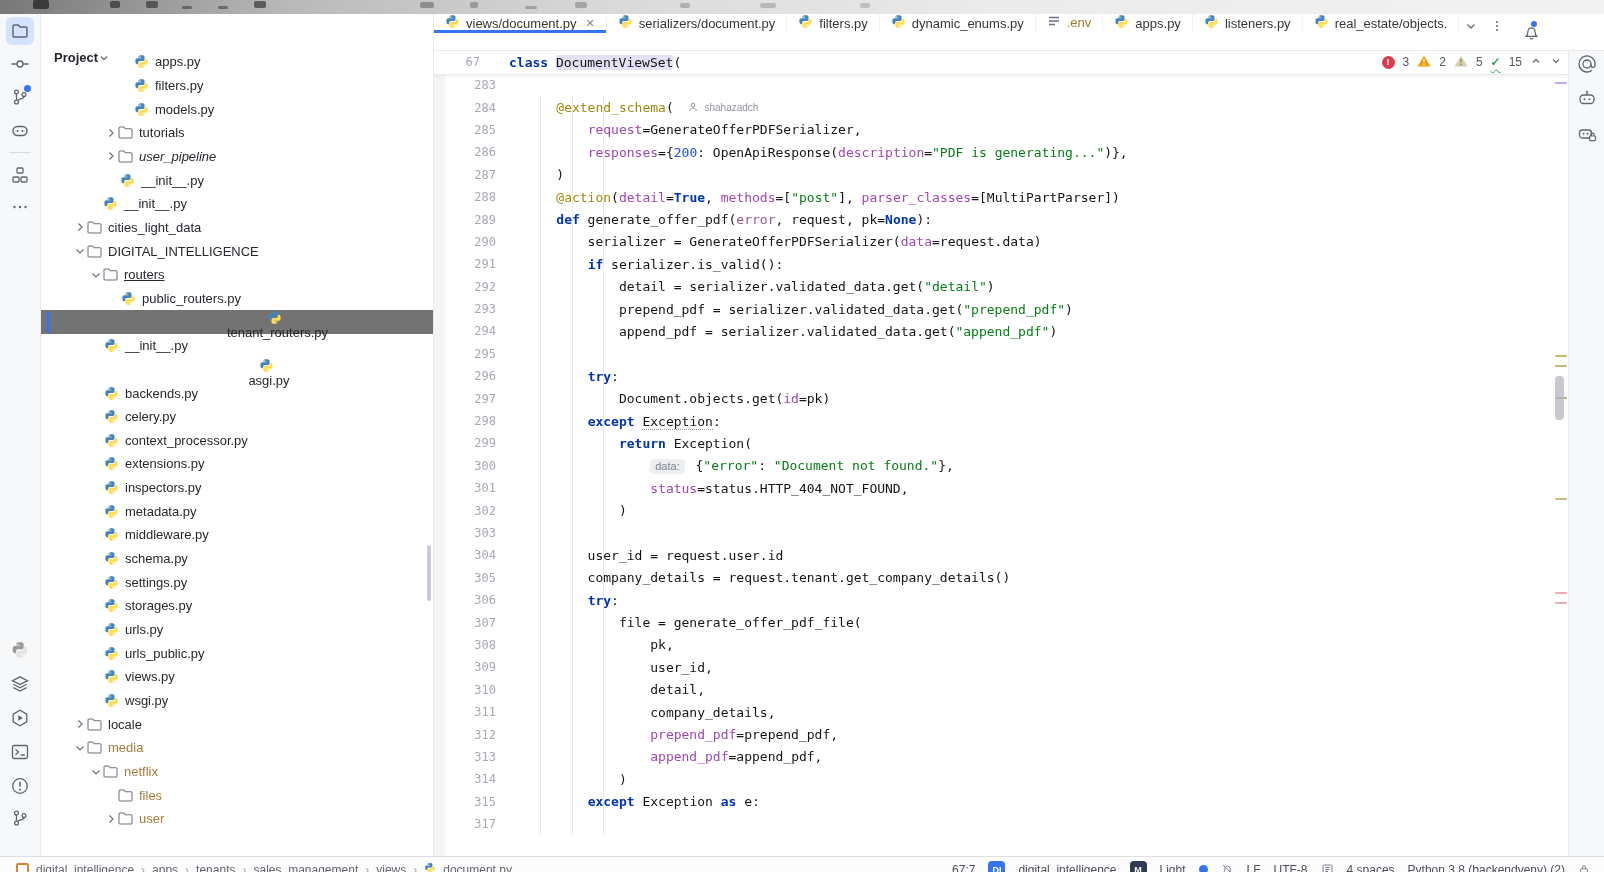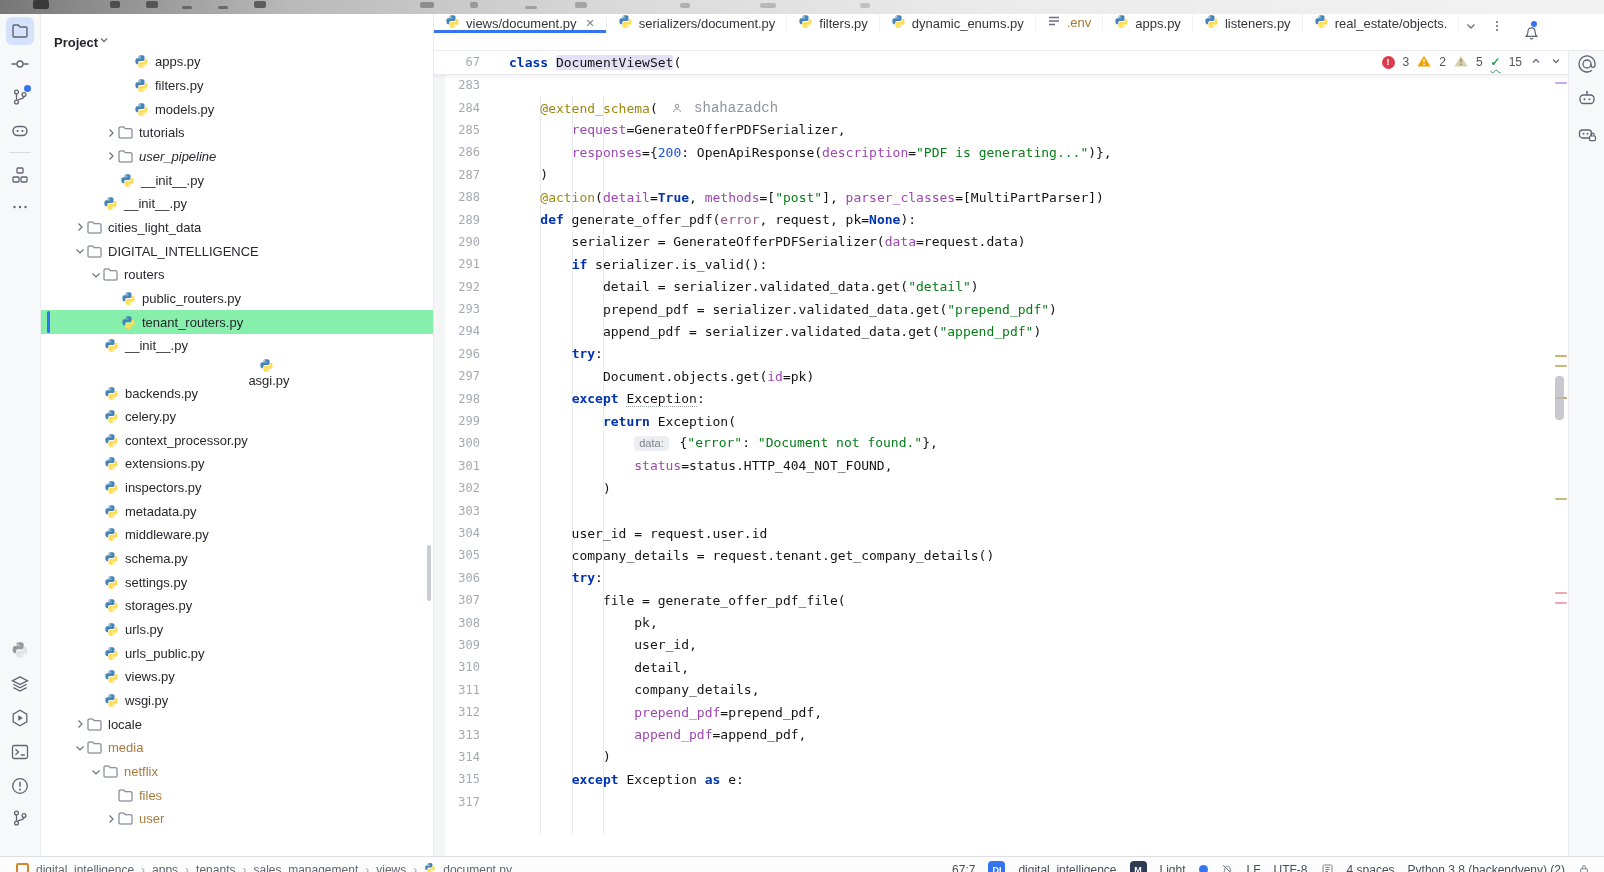--- a/index.html
+++ b/index.html
@@ -13,25 +13,25 @@
   .leftstrip{position:absolute;left:0;top:14px;width:40px;height:842px;background:#f7f8fa;
     border-right:1px solid #ebecef;z-index:5;}
   .lsitem{position:absolute;left:6px;width:28px;height:28px;border-radius:6px;
     display:flex;align-items:center;justify-content:center;}
   .lsitem.sel{background:#d4e2fb;}
   .lsdiv{position:absolute;left:9px;width:22px;height:1px;background:#d9dbe0;}
   .lsbadge{position:absolute;width:7px;height:7px;border-radius:50%;background:#3574F0;right:3px;top:2px;}
   
   .project{position:absolute;left:40px;top:14px;width:393px;height:842px;background:#fff;
     border-right:1px solid #e9eaee;z-index:4;overflow:hidden;}
-  .project-header{height:36px;display:flex;align-items:flex-end;padding-left:14px;}
+  .project-header{height:36px;display:flex;align-items:flex-start;padding-left:14px;margin-top:36px;}
   .ptitle{font-weight:700;font-size:13px;color:#24262b;}
   #tree{position:absolute;top:36px;left:0;right:0;}
   .trow{height:23.66px;display:flex;align-items:center;font-size:13px;color:#27282e;position:relative;}
-  .trow.sel{background:#86efac;}
+  .trow.sel{background:#737373;flex-direction:column;}
   .trow.sel::before{content:"";position:absolute;left:7px;top:1px;bottom:1px;width:3px;background:#3574F0;border-radius:2px;}
   .trow.orange .tlabel{color:#A87B3F;}
   .tchev{width:15px;display:inline-flex;justify-content:center;flex:none;}
   .ticon{width:20px;display:inline-flex;flex:none;}
   .tlabel{margin-left:1px;white-space:nowrap;}
   .tree-thumb{position:absolute;right:2px;top:531px;height:56px;width:4px;background:#c9ccd4;border-radius:2px;}
   
   .tabbar{position:absolute;left:434px;top:14px;width:1170px;height:36px;background:#fff;
     border-bottom:1px solid #e9eaee;display:flex;align-items:flex-start;z-index:6;}
   .tab{display:flex;align-items:center;gap:6px;padding:0 11px;font-size:13px;color:#34363c;
@@ -42,33 +42,33 @@
   .tabsp{flex:1;}
   .tabctl{display:flex;align-items:center;gap:2px;}
   .ctlbtn{width:24px;height:24px;display:flex;align-items:center;justify-content:center;align-self:center;}
   .bellwrap{position:relative;width:26px;height:26px;display:flex;align-items:center;justify-content:center;align-self:center;margin-left:14px;}
   .belldot{position:absolute;right:3px;top:2px;width:6px;height:6px;border-radius:50%;background:#3574F0;}
   .tabend{width:76px;flex:none;}
   
   .editor{position:absolute;left:434px;top:50px;width:1134px;height:806px;background:#fff;overflow:hidden;z-index:2;}
   .gutterband{position:absolute;left:0;top:0;width:11px;height:100%;background:#f4f5f7;}
   .guide{position:absolute;width:1px;background:#e9eaee;top:46px;height:739px;}
-  #lines{position:absolute;left:0;top:24px;right:16px;}
+  #lines{position:absolute;left:16px;top:24px;right:16px;}
   .cline{height:22.4px;display:flex;align-items:center;font-family:"DejaVu Sans Mono",monospace;
     font-size:13px;white-space:pre;}
   .clnum{width:46px;text-align:right;color:#a6a9b3;font-size:12px;flex:none;}
   .ccode{margin-left:29px;}
   .sticky{position:absolute;left:0;top:0;right:0;height:24px;background:#fff;border-bottom:1px solid #e7e8eb;
     box-shadow:0 2px 3px rgba(0,0,0,.05);display:flex;align-items:center;font-family:"DejaVu Sans Mono",monospace;
     font-size:13px;white-space:pre;z-index:3;}
   .t-p{color:#141414;} .t-k{color:#0033B3;font-weight:bold;} .t-s{color:#067D17;}
   .t-n2{color:#1750EB;} .t-d{color:#9E880D;} .t-a{color:#9E46B2;} .t-f{color:#94558D;}
   .t-u{color:#141414;border-bottom:1px dotted #9aa0a6;}
   .t-h{color:#141414;background:#E4E0F7;border-radius:2px;}
-  .inlay{font-family:Liberation Mono, monospace;font-size:14px;color:#8F939B;margin-left:14px;
+  .inlay{font-family:Liberation Sans, sans-serif;font-size:10px;color:#8F939B;margin-left:14px;
     display:inline-flex;align-items:center;gap:4px;}
   .chip{font-family:"Liberation Sans",sans-serif;font-size:11px;color:#7e828c;background:#EDEEF2;
     border-radius:4px;padding:1px 5px;margin-right:3px;display:inline-block;line-height:13px;}
   .inspect{position:absolute;right:6px;top:0;height:24px;display:flex;align-items:center;gap:8px;
     font-family:"Liberation Sans",sans-serif;font-size:12px;color:#54565e;z-index:4;}
   .errball{width:13px;height:13px;border-radius:50%;background:#DB3C4C;color:#fff;font-size:9px;
     font-weight:bold;display:flex;align-items:center;justify-content:center;}
   .okcheck{color:#2f9e52;font-weight:bold;font-size:12px;text-decoration:underline wavy 1px #2f9e52;text-underline-offset:3px;}
   .smark{position:absolute;width:12px;height:2px;left:1121px;border-radius:1px;}
   .sthumb{position:absolute;left:1121px;width:9px;border-radius:4px;background:#b9bbc2;opacity:.8;}
@@ -293,21 +293,21 @@
             <path d="M2.5 4.5L6 8l3.5-3.5" fill="none" stroke="#6C707E" stroke-width="1.2"></path>
           </svg>
         </span>
         <span class="ticon">
           <svg width="15" height="13" viewBox="0 0 16 14">
             <path d="M1 2.2C1 1.5 1.5 1 2.2 1h4l1.6 2h6c.7 0 1.2.5 1.2 1.2v7.6c0 .7-.5 1.2-1.2 1.2H2.2C1.5 13 1 12.5 1 11.8z" fill="none" stroke="#6C707E" stroke-width="1.1"></path>
           </svg>
         </span>
         <span class="tlabel">DIGITAL_INTELLIGENCE</span>
       </div>
-      <div class="trow" style="padding-left: 48px;">
+      <div class="trow" style="padding-left: 48px; text-decoration: underline;">
         <span class="tchev">
           <svg width="12" height="12" viewBox="0 0 12 12">
             <path d="M2.5 4.5L6 8l3.5-3.5" fill="none" stroke="#6C707E" stroke-width="1.2"></path>
           </svg>
         </span>
         <span class="ticon">
           <svg width="15" height="13" viewBox="0 0 16 14">
             <path d="M1 2.2C1 1.5 1.5 1 2.2 1h4l1.6 2h6c.7 0 1.2.5 1.2 1.2v7.6c0 .7-.5 1.2-1.2 1.2H2.2C1.5 13 1 12.5 1 11.8z" fill="none" stroke="#6C707E" stroke-width="1.1"></path>
           </svg>
         </span>
@@ -635,20 +635,21 @@
       <div class="cline"><span class="clnum">285</span><span class="ccode"><span class="t-p">        </span><span class="t-a">request</span><span class="t-p">=GenerateOfferPDFSerializer,</span></span></div>
       <div class="cline"><span class="clnum">286</span><span class="ccode"><span class="t-p">        </span><span class="t-a">responses</span><span class="t-p">={</span><span class="t-n2">200</span><span class="t-p">: OpenApiResponse(</span><span class="t-a">description</span><span class="t-p">=</span><span class="t-s">"PDF is generating..."</span><span class="t-p">)},</span></span></div>
       <div class="cline"><span class="clnum">287</span><span class="ccode"><span class="t-p">    )</span></span></div>
       <div class="cline"><span class="clnum">288</span><span class="ccode"><span class="t-p">    </span><span class="t-d">@action</span><span class="t-p">(</span><span class="t-a">detail</span><span class="t-p">=</span><span class="t-k">True</span><span class="t-p">, </span><span class="t-a">methods</span><span class="t-p">=[</span><span class="t-s">"post"</span><span class="t-p">], </span><span class="t-a">parser_classes</span><span class="t-p">=[MultiPartParser])</span></span></div>
       <div class="cline"><span class="clnum">289</span><span class="ccode"><span class="t-p">    </span><span class="t-k">def</span><span class="t-p"> generate_offer_pdf(</span><span class="t-f">error</span><span class="t-p">, request, pk=</span><span class="t-k">None</span><span class="t-p">):</span></span></div>
       <div class="cline"><span class="clnum">290</span><span class="ccode"><span class="t-p">        serializer = GenerateOfferPDFSerializer(</span><span class="t-a">data</span><span class="t-p">=request.data)</span></span></div>
       <div class="cline"><span class="clnum">291</span><span class="ccode"><span class="t-p">        </span><span class="t-k">if</span><span class="t-p"> serializer.is_valid():</span></span></div>
       <div class="cline"><span class="clnum">292</span><span class="ccode"><span class="t-p">            detail = serializer.validated_data.get(</span><span class="t-s">"detail"</span><span class="t-p">)</span></span></div>
       <div class="cline"><span class="clnum">293</span><span class="ccode"><span class="t-p">            prepend_pdf = serializer.validated_data.get(</span><span class="t-s">"prepend_pdf"</span><span class="t-p">)</span></span></div>
       <div class="cline"><span class="clnum">294</span><span class="ccode"><span class="t-p">            append_pdf = serializer.validated_data.get(</span><span class="t-s">"append_pdf"</span><span class="t-p">)</span></span></div>
+      <div class="cline"><span class="clnum">295</span><span class="ccode"></span></div>
       <div class="cline"><span class="clnum">296</span><span class="ccode"><span class="t-p">        </span><span class="t-k">try</span><span class="t-p">:</span></span></div>
       <div class="cline"><span class="clnum">297</span><span class="ccode"><span class="t-p">            Document.objects.get(</span><span class="t-a">id</span><span class="t-p">=pk)</span></span></div>
       <div class="cline"><span class="clnum">298</span><span class="ccode"><span class="t-p">        </span><span class="t-k">except</span><span class="t-p"> </span><span class="t-u">Exception</span><span class="t-p">:</span></span></div>
       <div class="cline"><span class="clnum">299</span><span class="ccode"><span class="t-p">            </span><span class="t-k">return</span><span class="t-p"> Exception(</span></span></div>
       <div class="cline"><span class="clnum">300</span><span class="ccode"><span class="t-p">                </span><span class="chip">data:</span><span class="t-p"> {</span><span class="t-s">"error"</span><span class="t-p">: </span><span class="t-s">"Document not found."</span><span class="t-p">},</span></span></div>
       <div class="cline"><span class="clnum">301</span><span class="ccode"><span class="t-p">                </span><span class="t-a">status</span><span class="t-p">=status.HTTP_404_NOT_FOUND,</span></span></div>
       <div class="cline"><span class="clnum">302</span><span class="ccode"><span class="t-p">            )</span></span></div>
       <div class="cline"><span class="clnum">303</span><span class="ccode"></span></div>
       <div class="cline"><span class="clnum">304</span><span class="ccode"><span class="t-p">        user_id = request.user.id</span></span></div>
       <div class="cline"><span class="clnum">305</span><span class="ccode"><span class="t-p">        company_details = request.tenant.get_company_details()</span></span></div>

